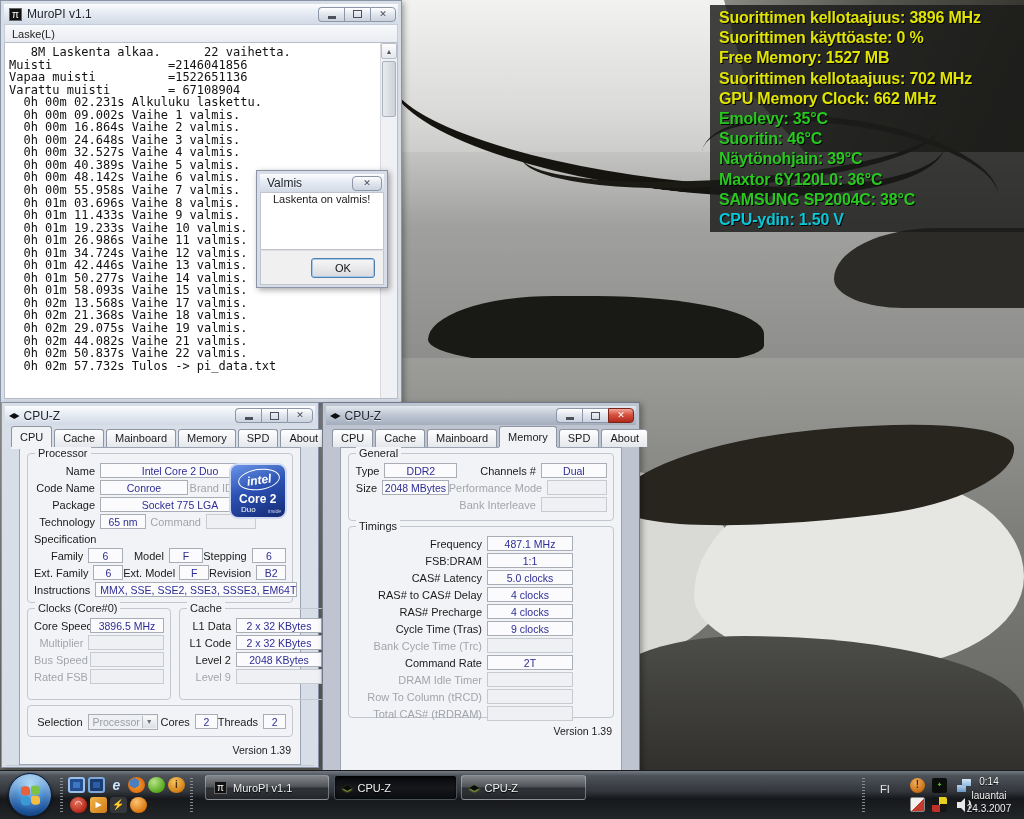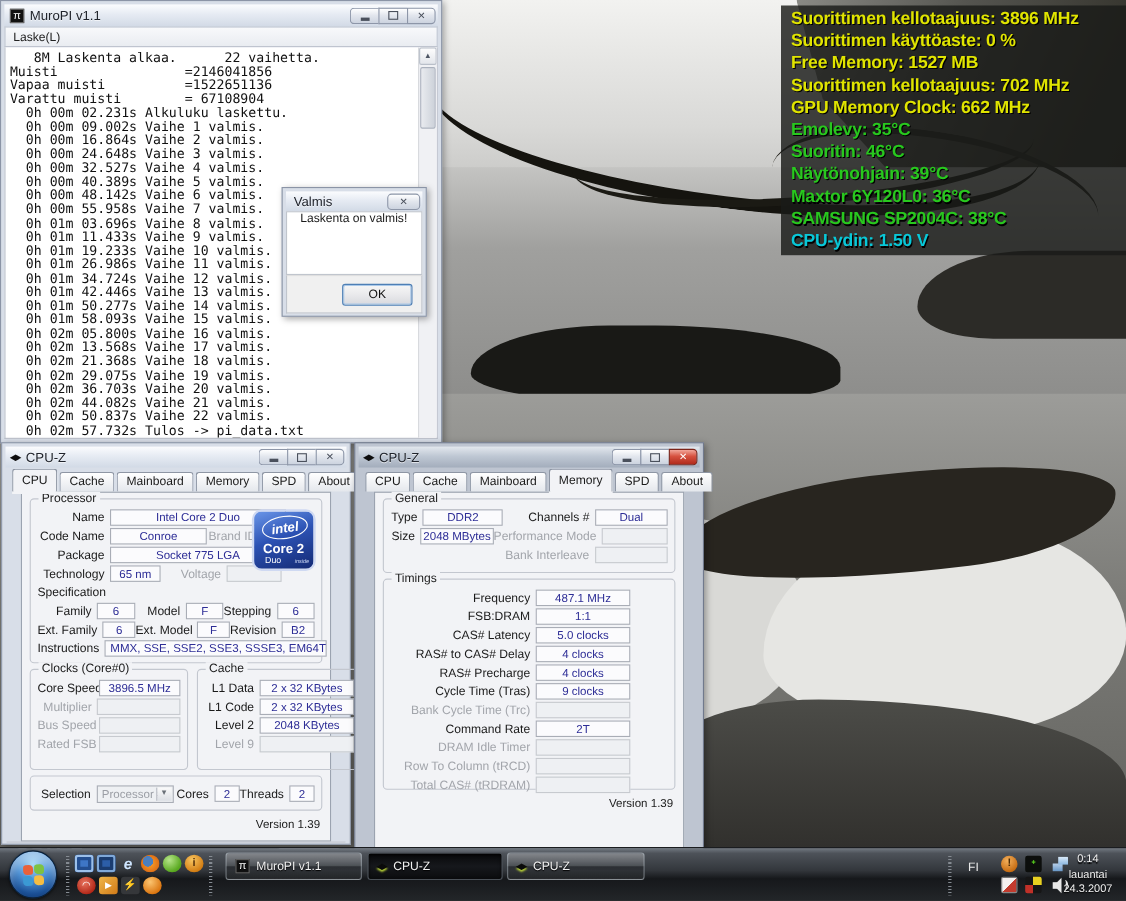--- a/index.html
+++ b/index.html
@@ -278,25 +278,23 @@
       <div>  0h 00m 48.142s Vaihe 6 valmis.</div>
       <div>  0h 00m 55.958s Vaihe 7 valmis.</div>
       <div>  0h 01m 03.696s Vaihe 8 valmis.</div>
       <div>  0h 01m 11.433s Vaihe 9 valmis.</div>
       <div>  0h 01m 19.233s Vaihe 10 valmis.</div>
       <div>  0h 01m 26.986s Vaihe 11 valmis.</div>
       <div>  0h 01m 34.724s Vaihe 12 valmis.</div>
       <div>  0h 01m 42.446s Vaihe 13 valmis.</div>
       <div>  0h 01m 50.277s Vaihe 14 valmis.</div>
       <div>  0h 01m 58.093s Vaihe 15 valmis.</div>
-      <div>  0h 02m 05.800s Vaihe 16 valmis.</div>
       <div>  0h 02m 13.568s Vaihe 17 valmis.</div>
       <div>  0h 02m 21.368s Vaihe 18 valmis.</div>
       <div>  0h 02m 29.075s Vaihe 19 valmis.</div>
-      <div>  0h 02m 36.703s Vaihe 20 valmis.</div>
       <div>  0h 02m 44.082s Vaihe 21 valmis.</div>
       <div>  0h 02m 50.837s Vaihe 22 valmis.</div>
       <div>  0h 02m 57.732s Tulos -&gt; pi_data.txt</div>
     </div>
     <div class="vscroll">
       <div class="scroll-btn">▲</div>
       <div class="scroll-thumb"></div>
     </div>
   </div>
 </div>
@@ -357,21 +355,21 @@
         <span class="czlabel w50 dis">Brand ID</span>
         <span class="czfield w40 dis"></span>
       </div>
       <div class="czrow">
         <span class="czlabel w66">Package</span>
         <span class="czfield w160">Socket 775 LGA</span>
       </div>
       <div class="czrow">
         <span class="czlabel w66">Technology</span>
         <span class="czfield w46">65 nm</span>
-        <span class="czlabel w60 dis">Voltage</span>
+        <span class="czlabel w60 dis">Command</span>
         <span class="czfield w50 dis"></span>
       </div>
       <div class="czrow">
         <span class="czlabel w66">Specification</span>
       </div>
       <div class="czrow">
         <span class="czlabel w66">Family</span>
         <span class="czfield w44">6</span>
         <span class="czlabel w56">Model</span>
         <span class="czfield w44">F</span>

